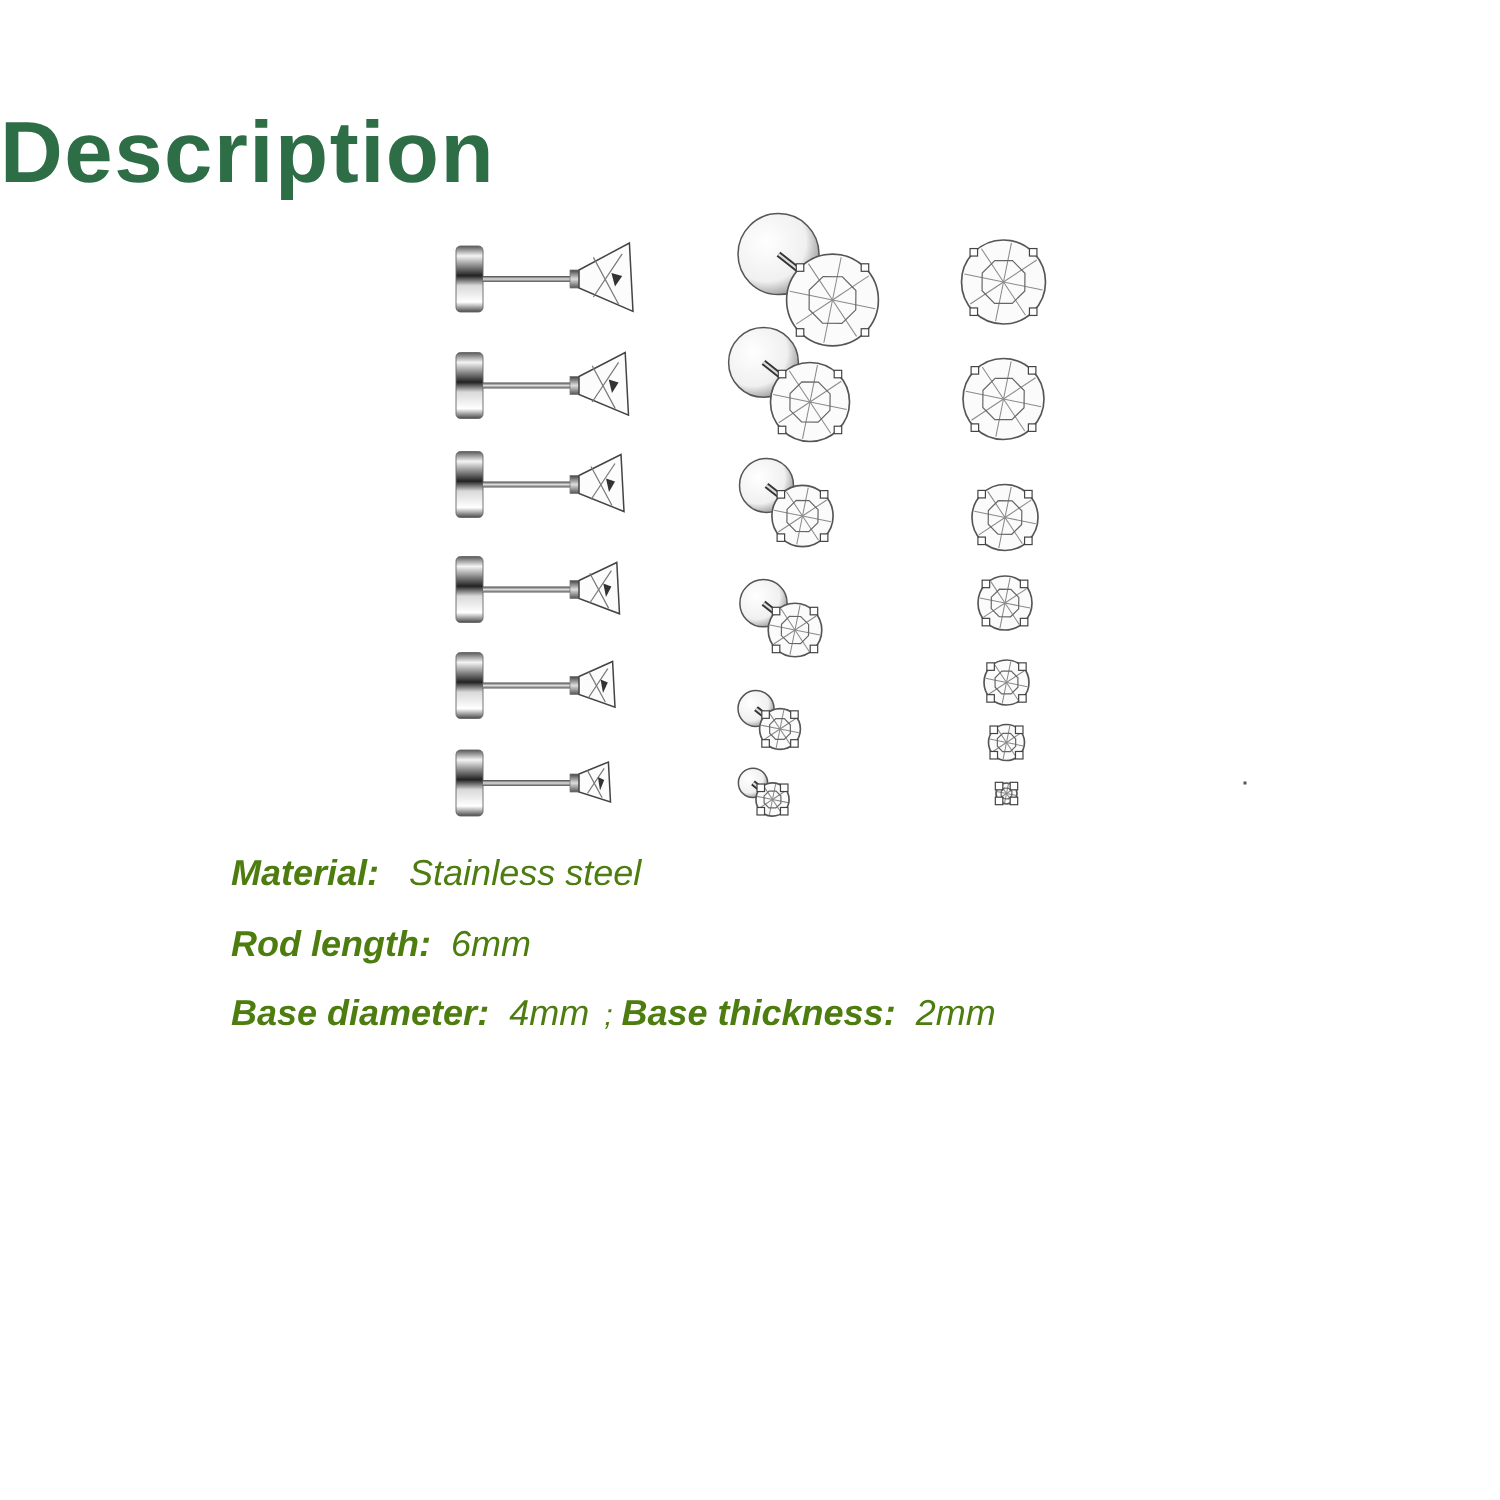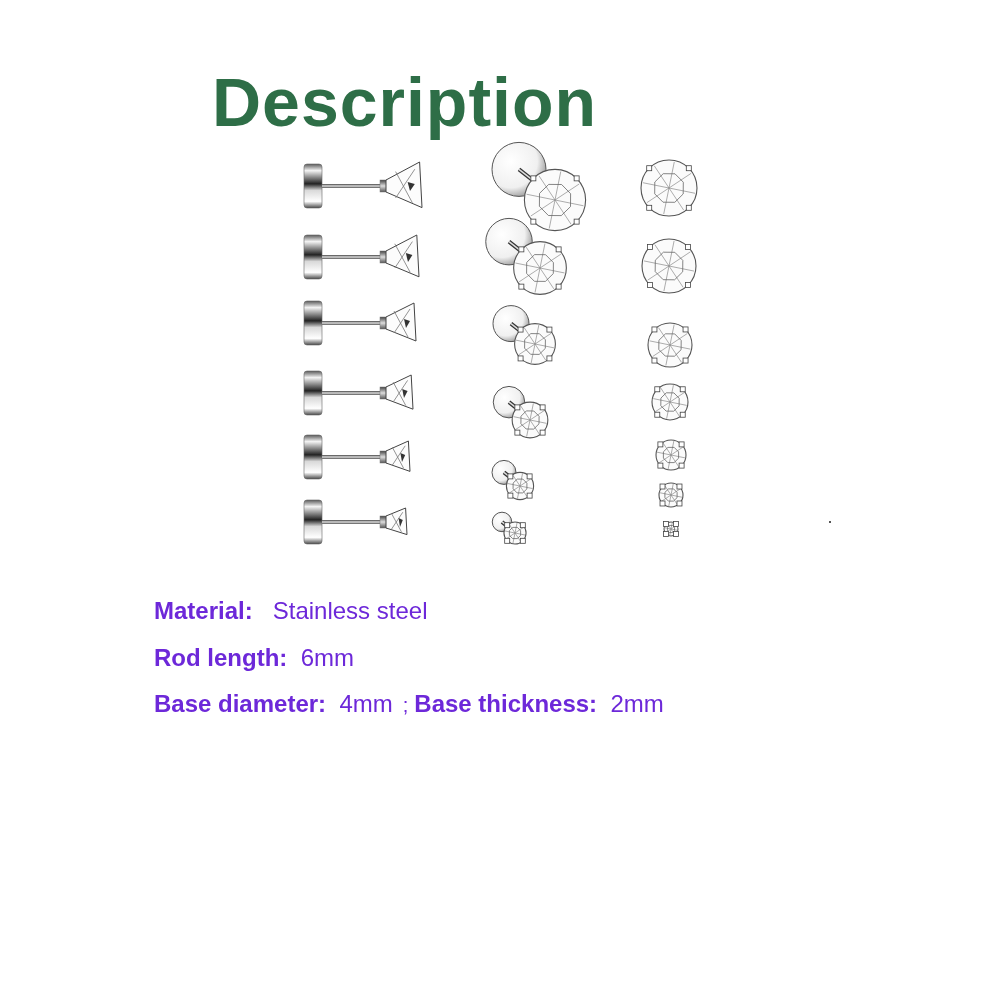--- a/index.html
+++ b/index.html
@@ -2,29 +2,29 @@
 <html><head>
 <meta charset="utf-8">
 <style>
   html, body { margin: 0; padding: 0; }
   body {
     width: 1000px; height: 1000px; position: relative; overflow: hidden;
     background: #ffffff;
     font-family: "Liberation Sans", sans-serif;
   }
   .title {
-    position: absolute; left: 0; top: 62px; width: 809px; text-align: center;
+    position: absolute; left: 0; top: 62px; width: 809px; 
     font-family: "Liberation Sans", sans-serif;
-    font-weight: 700; font-size: 68px; letter-spacing: 1px;
+    font-weight: 700; font-size: 58px; letter-spacing: 1px;
     color: #2e6e47; line-height: 80px;
   }
   .illustration { position: absolute; left: 0; top: 0; width: 1000px; height: 580px; }
   .specs {
-    position: absolute; left: 154px; top: 588px;
-    color: #6d28d9; font-size: 24px; line-height: 46.5px;
+    position: absolute; left: 154px; top: 560px;
+    color: #4d7c0f; font-size: 24px; line-height: 46.5px; font-style: italic;
   }
   .spec-line { white-space: nowrap; height: 46.5px; }
   .spec-label { font-weight: 700; }
   .spec-value { font-weight: 400; }
   .sep { font-weight: 400; margin: 0 6px 0 10px; font-size: 20px; }
   .speck { position: absolute; left: 829px; top: 521px; width: 2px; height: 2px; background: #555; }
 </style>
 </head>
 <body>
 

